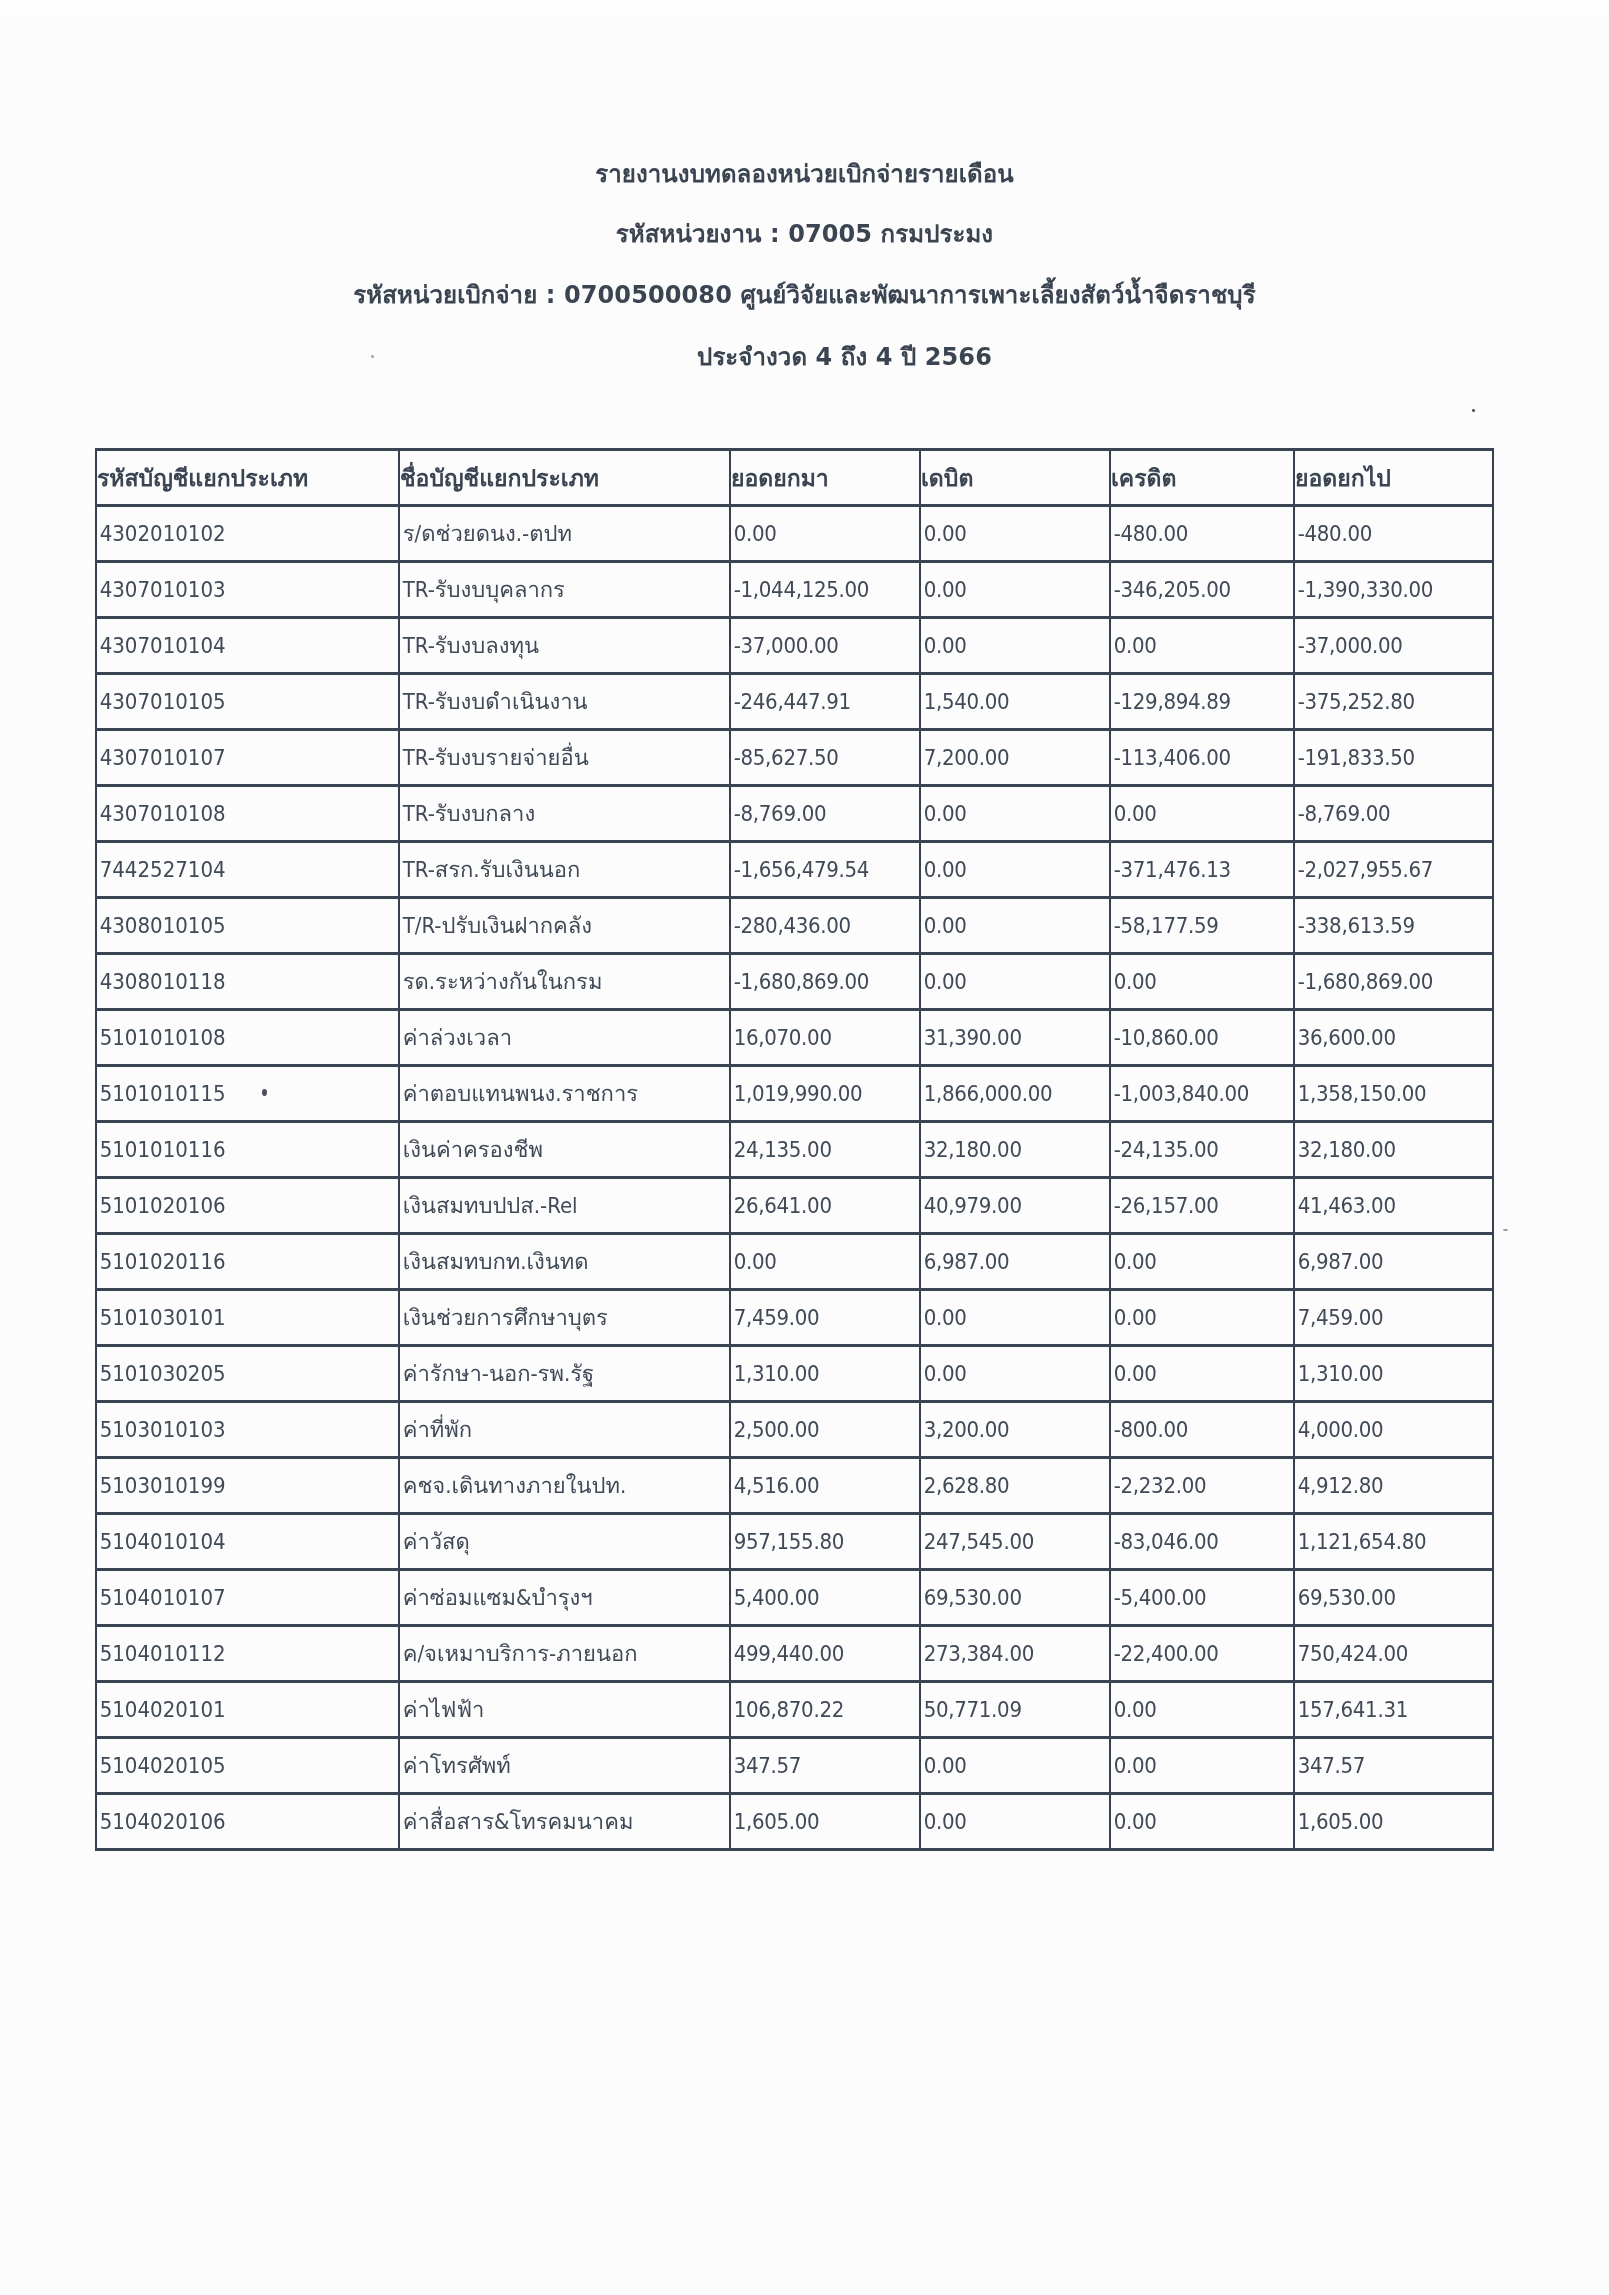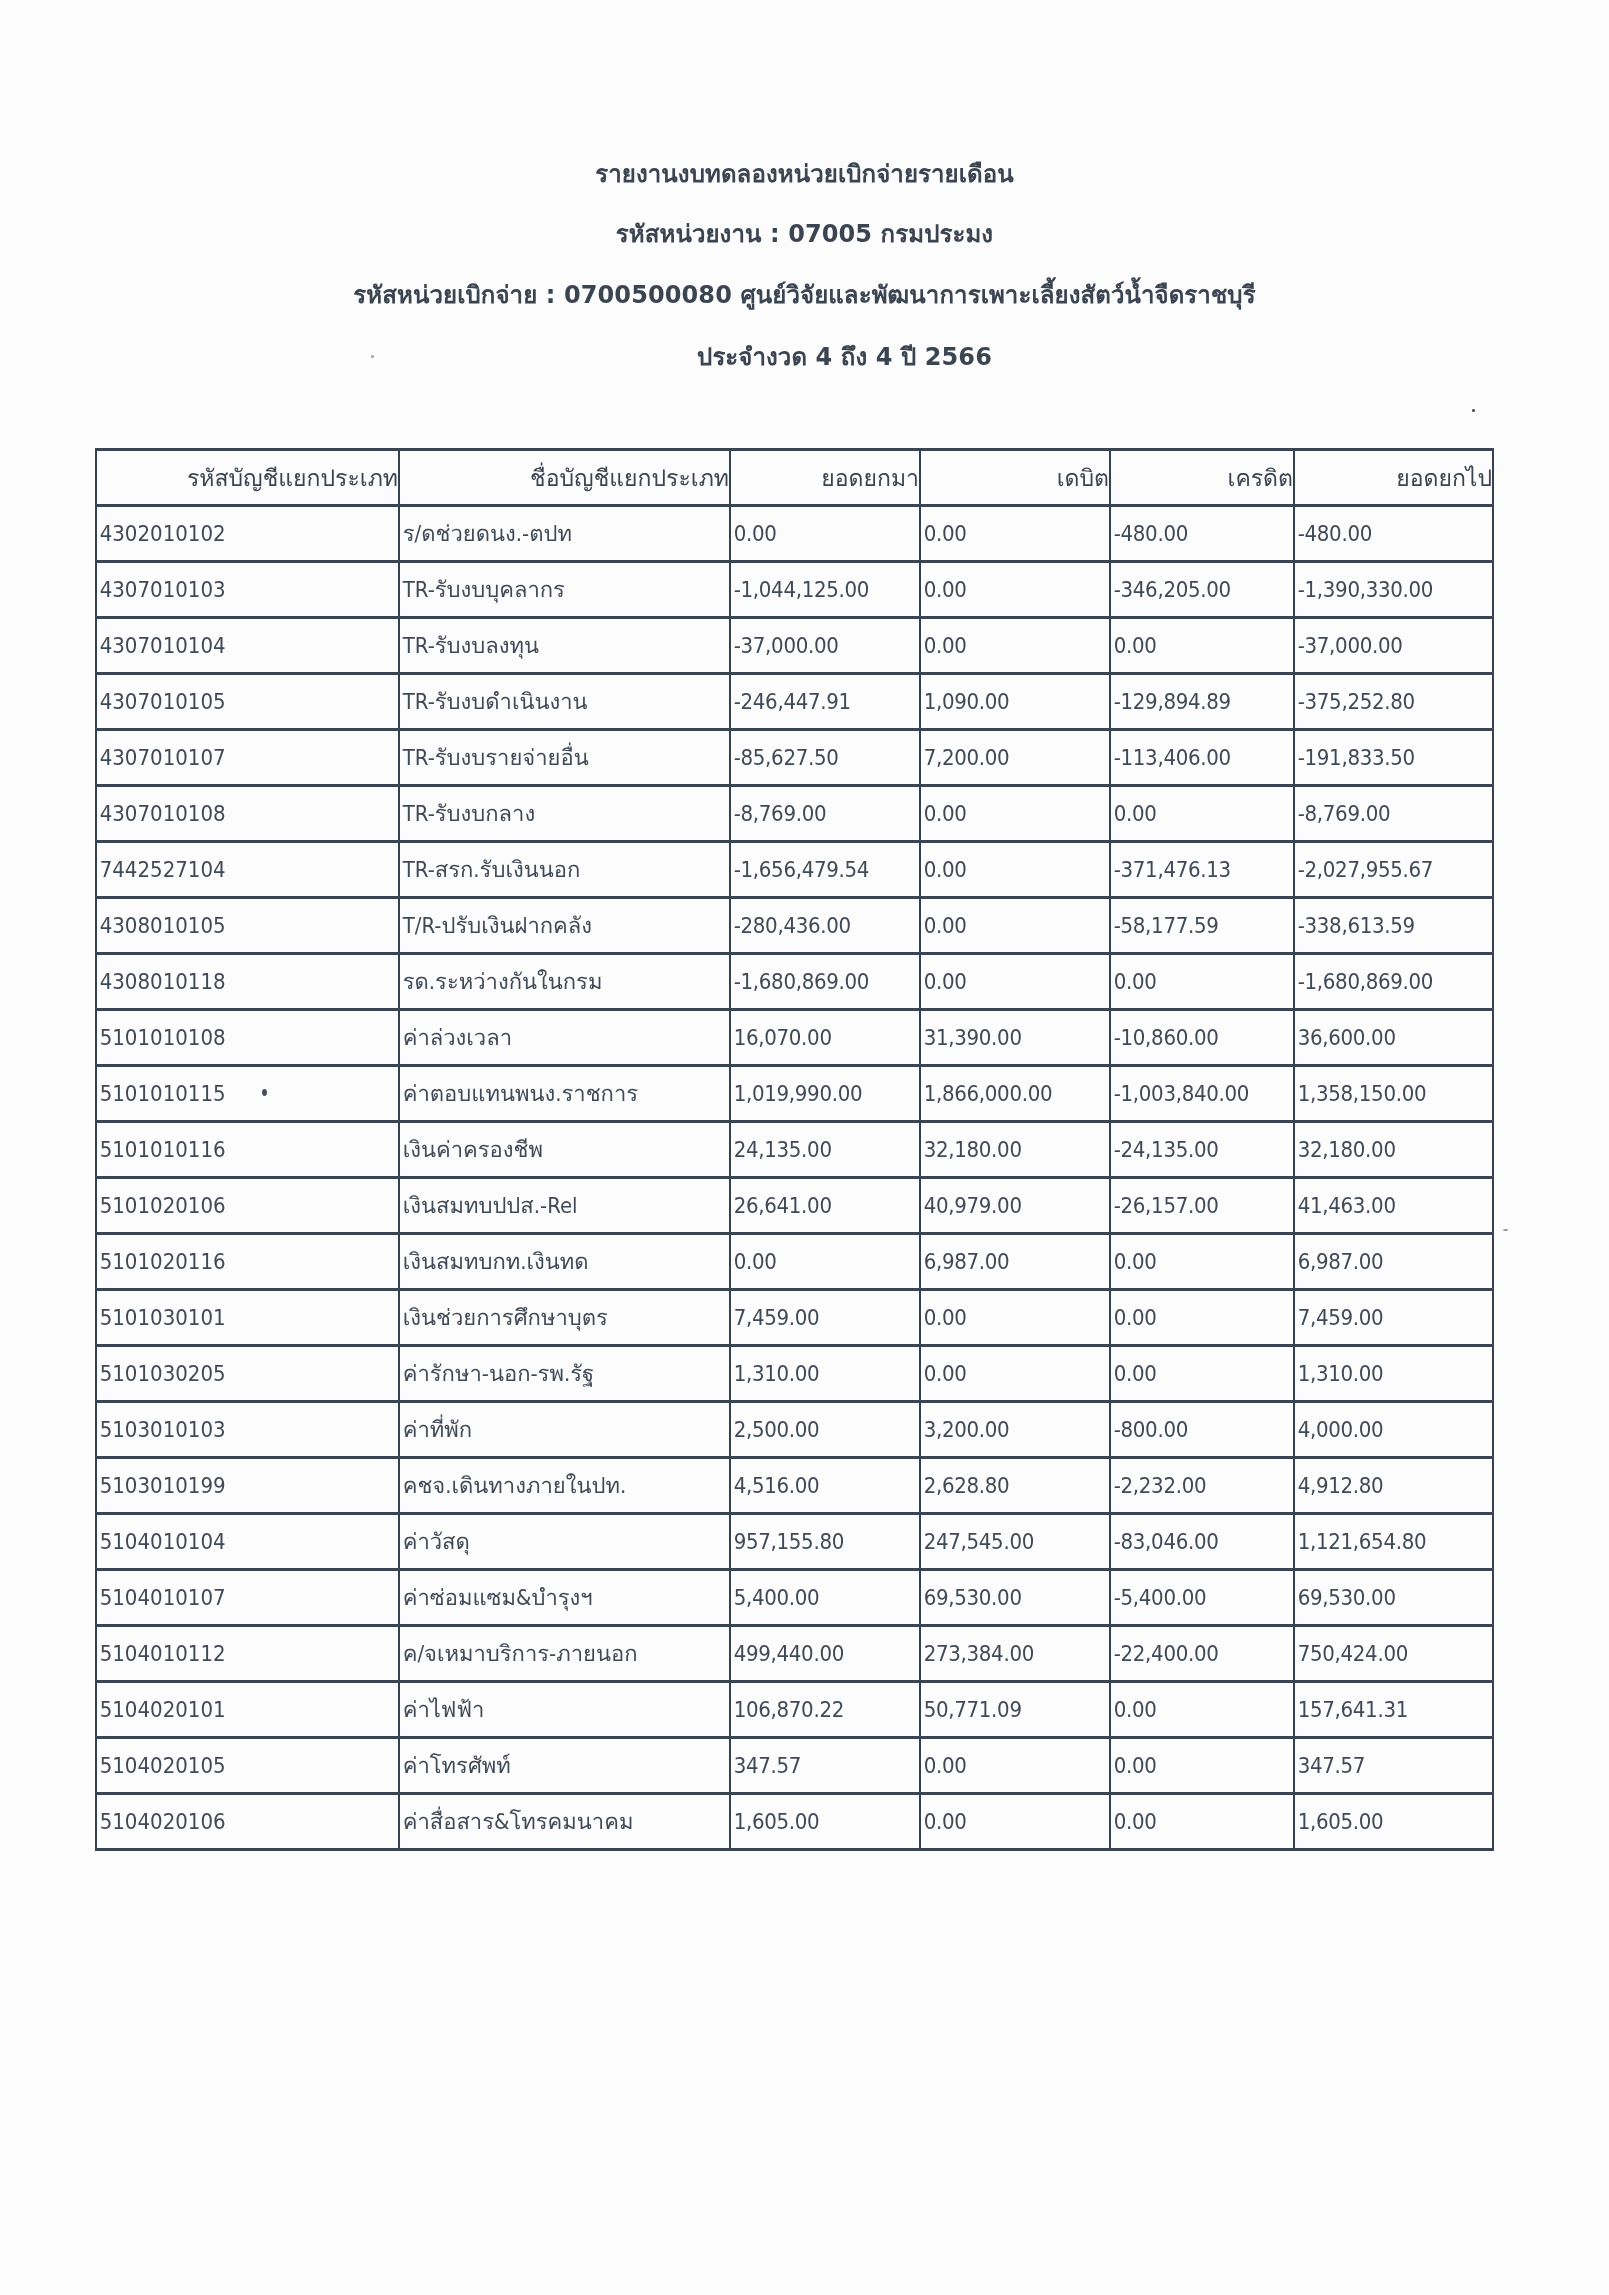--- a/index.html
+++ b/index.html
@@ -60,23 +60,23 @@
       border-right: 2px solid #36414f;
       border-top: 3.3px solid #3a4553;
       border-bottom: 3.3px solid #3a4553;
       height: 53px;
       padding: 0 0 0 2.7px;
       white-space: nowrap;
       overflow: hidden;
       vertical-align: middle;
     }
     table.ledger th {
-      font-weight: normal;
+      font-weight: bold;
       font-size: 23px;
-      text-align: right;
+      text-align: left;
       color: #3b4451;
       padding: 0;
       margin-left: 24px;
     }
     table.ledger td {
       font-weight: normal;
       font-size: 22px;
       text-align: left;
       color: #404956;
       font-family: "DejaVu Sans Condensed", "DejaVu Sans", "Liberation Sans", sans-serif;
@@ -142,21 +142,21 @@
           <td>TR-รับงบลงทุน</td>
           <td class="num">-37,000.00</td>
           <td class="num">0.00</td>
           <td class="num">0.00</td>
           <td class="num">-37,000.00</td>
         </tr>
         <tr>
           <td>4307010105</td>
           <td>TR-รับงบดำเนินงาน</td>
           <td class="num">-246,447.91</td>
-          <td class="num">1,090.00</td>
+          <td class="num">1,540.00</td>
           <td class="num">-129,894.89</td>
           <td class="num">-375,252.80</td>
         </tr>
         <tr>
           <td>4307010107</td>
           <td>TR-รับงบรายจ่ายอื่น</td>
           <td class="num">-85,627.50</td>
           <td class="num">7,200.00</td>
           <td class="num">-113,406.00</td>
           <td class="num">-191,833.50</td>

